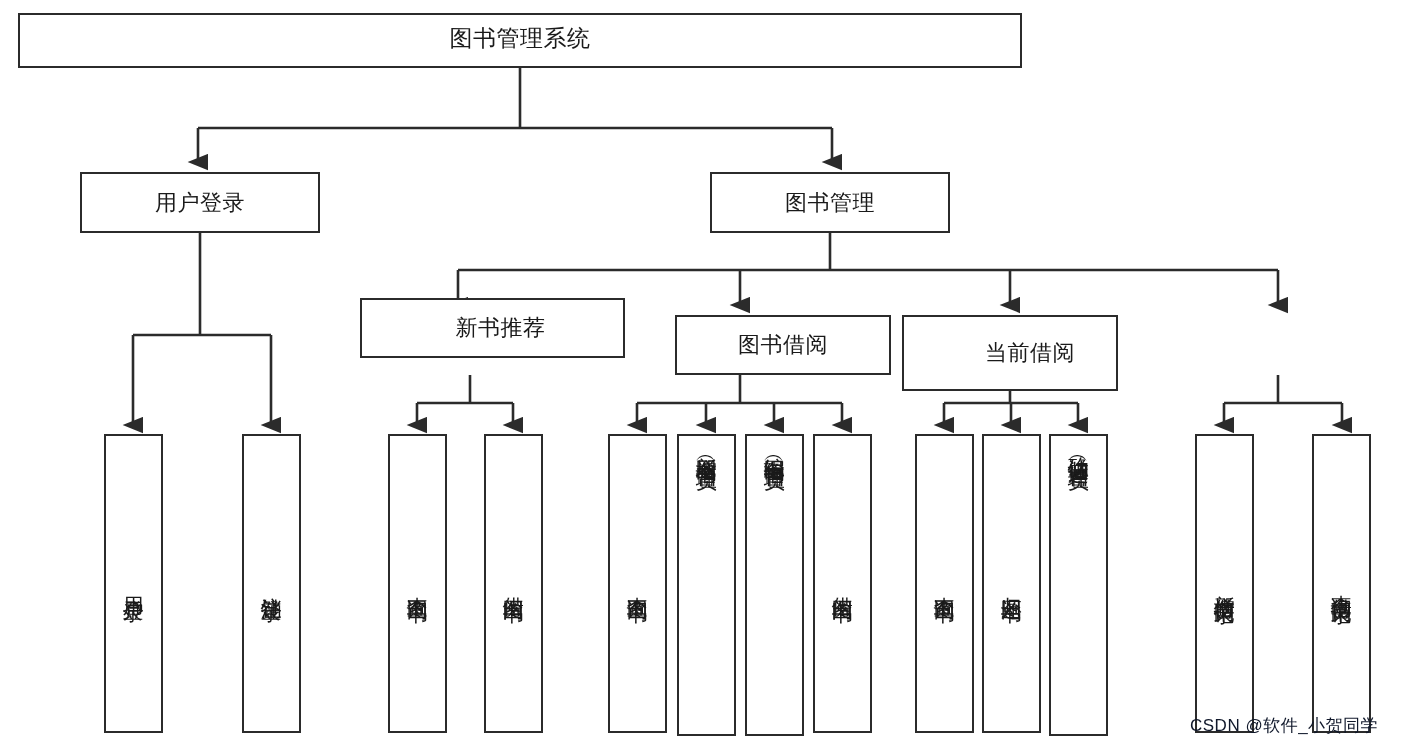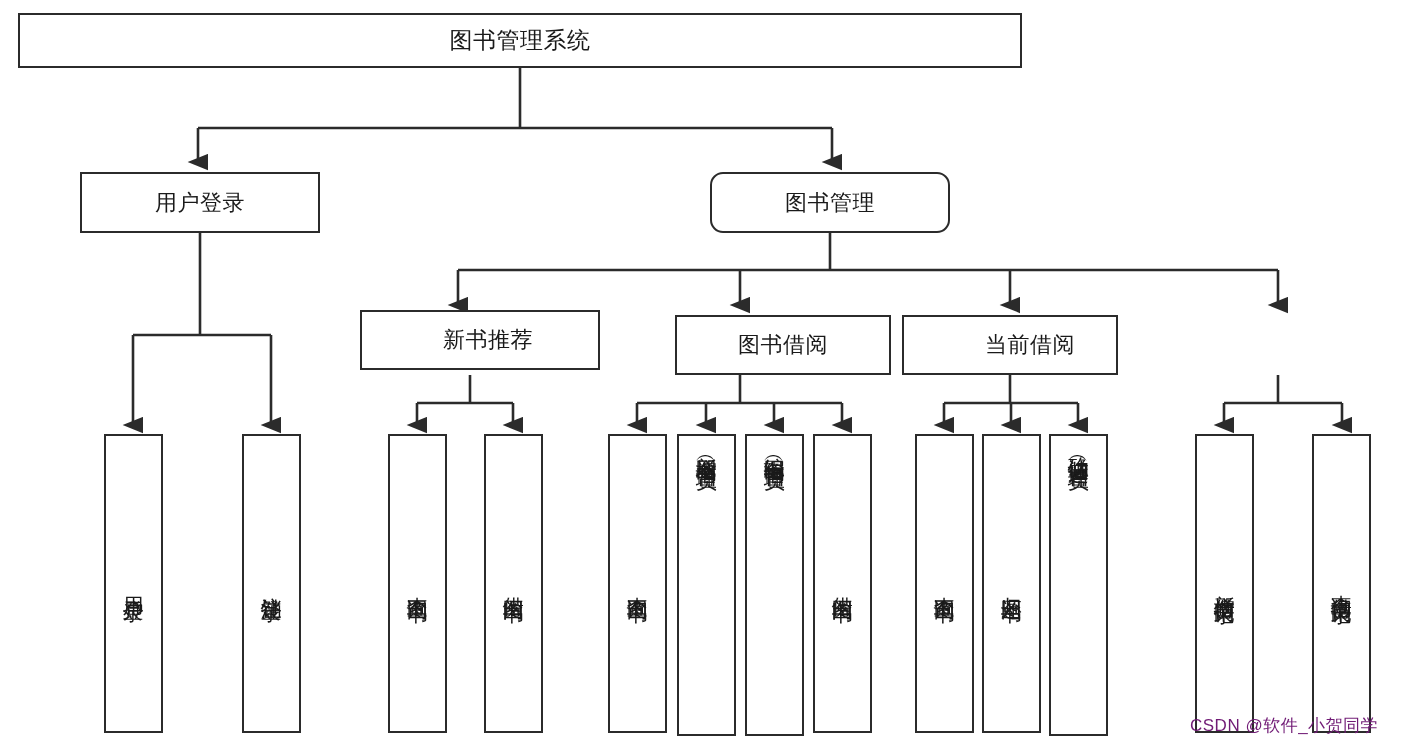--- a/index.html
+++ b/index.html
@@ -61,21 +61,21 @@
   }
   .node.vert.tall .label {
     align-self: flex-start;
     margin-top: 4px;
   }
   .watermark {
     position: absolute;
     left: 1190px;
     top: 714px;
     font-size: 17px;
-    color: #701a75;
+    color: #0f172a;
     white-space: nowrap;
     letter-spacing: 0.5px;
   }
 </style>
 </head>
 <body>
 
 <div id="canvas">
 
   <svg id="wires" viewBox="0 0 1405 747" xmlns="http://www.w3.org/2000/svg">
@@ -121,38 +121,38 @@
       <path d="M1011,403 L1011,425" marker-end="url(#arrow)"></path>
       <path d="M1078,403 L1078,425" marker-end="url(#arrow)"></path>
 
       <path d="M1278,375 L1278,403"></path>
       <path d="M1224,403 L1342,403"></path>
       <path d="M1224,403 L1224,425" marker-end="url(#arrow)"></path>
       <path d="M1342,403 L1342,425" marker-end="url(#arrow)"></path>
     </g>
   </svg>
 
-  <div class="node horiz root" style="left:18px; top:13px; width:1004px; height:55px;">
+  <div class="node horiz root" style="left:18px; top:13px; width:1004px; height:55px;font-family:Liberation Mono, monospace;">
     <span class="label">图书管理系统</span>
   </div>
 
   <div class="node horiz" style="left:80px; top:172px; width:240px; height:61px;">
     <span class="label">用户登录</span>
   </div>
-  <div class="node horiz" style="left:710px; top:172px; width:240px; height:61px;border-radius:13px;">
+  <div class="node horiz" style="left:710px; top:172px; width:240px; height:61px;">
     <span class="label">图书管理</span>
   </div>
 
-  <div class="node horiz" style="left:360px; top:310px; width:240px; height:60px;padding-left:16px;">
+  <div class="node horiz" style="left:360px; top:298px; width:265px; height:60px;padding-left:16px;">
     <span class="label">新书推荐</span>
   </div>
   <div class="node horiz" style="left:632px; top:315px; width:216px; height:60px;margin-left:43px;">
     <span class="label">图书借阅</span>
   </div>
-  <div class="node horiz" style="left:902px; top:315px; width:216px; height:60px;padding-left:40px;">
+  <div class="node horiz" style="left:902px; top:315px; width:216px; height:76px;padding-left:40px;">
     <span class="label">当前借阅</span>
   </div>
 
   <div class="node vert" style="left:104px; top:434px; width:59px; height:299px;">
     <span class="label">用户登录</span>
   </div>
   <div class="node vert" style="left:242px; top:434px; width:59px; height:299px;">
     <span class="label">注销登录</span>
   </div>
 

